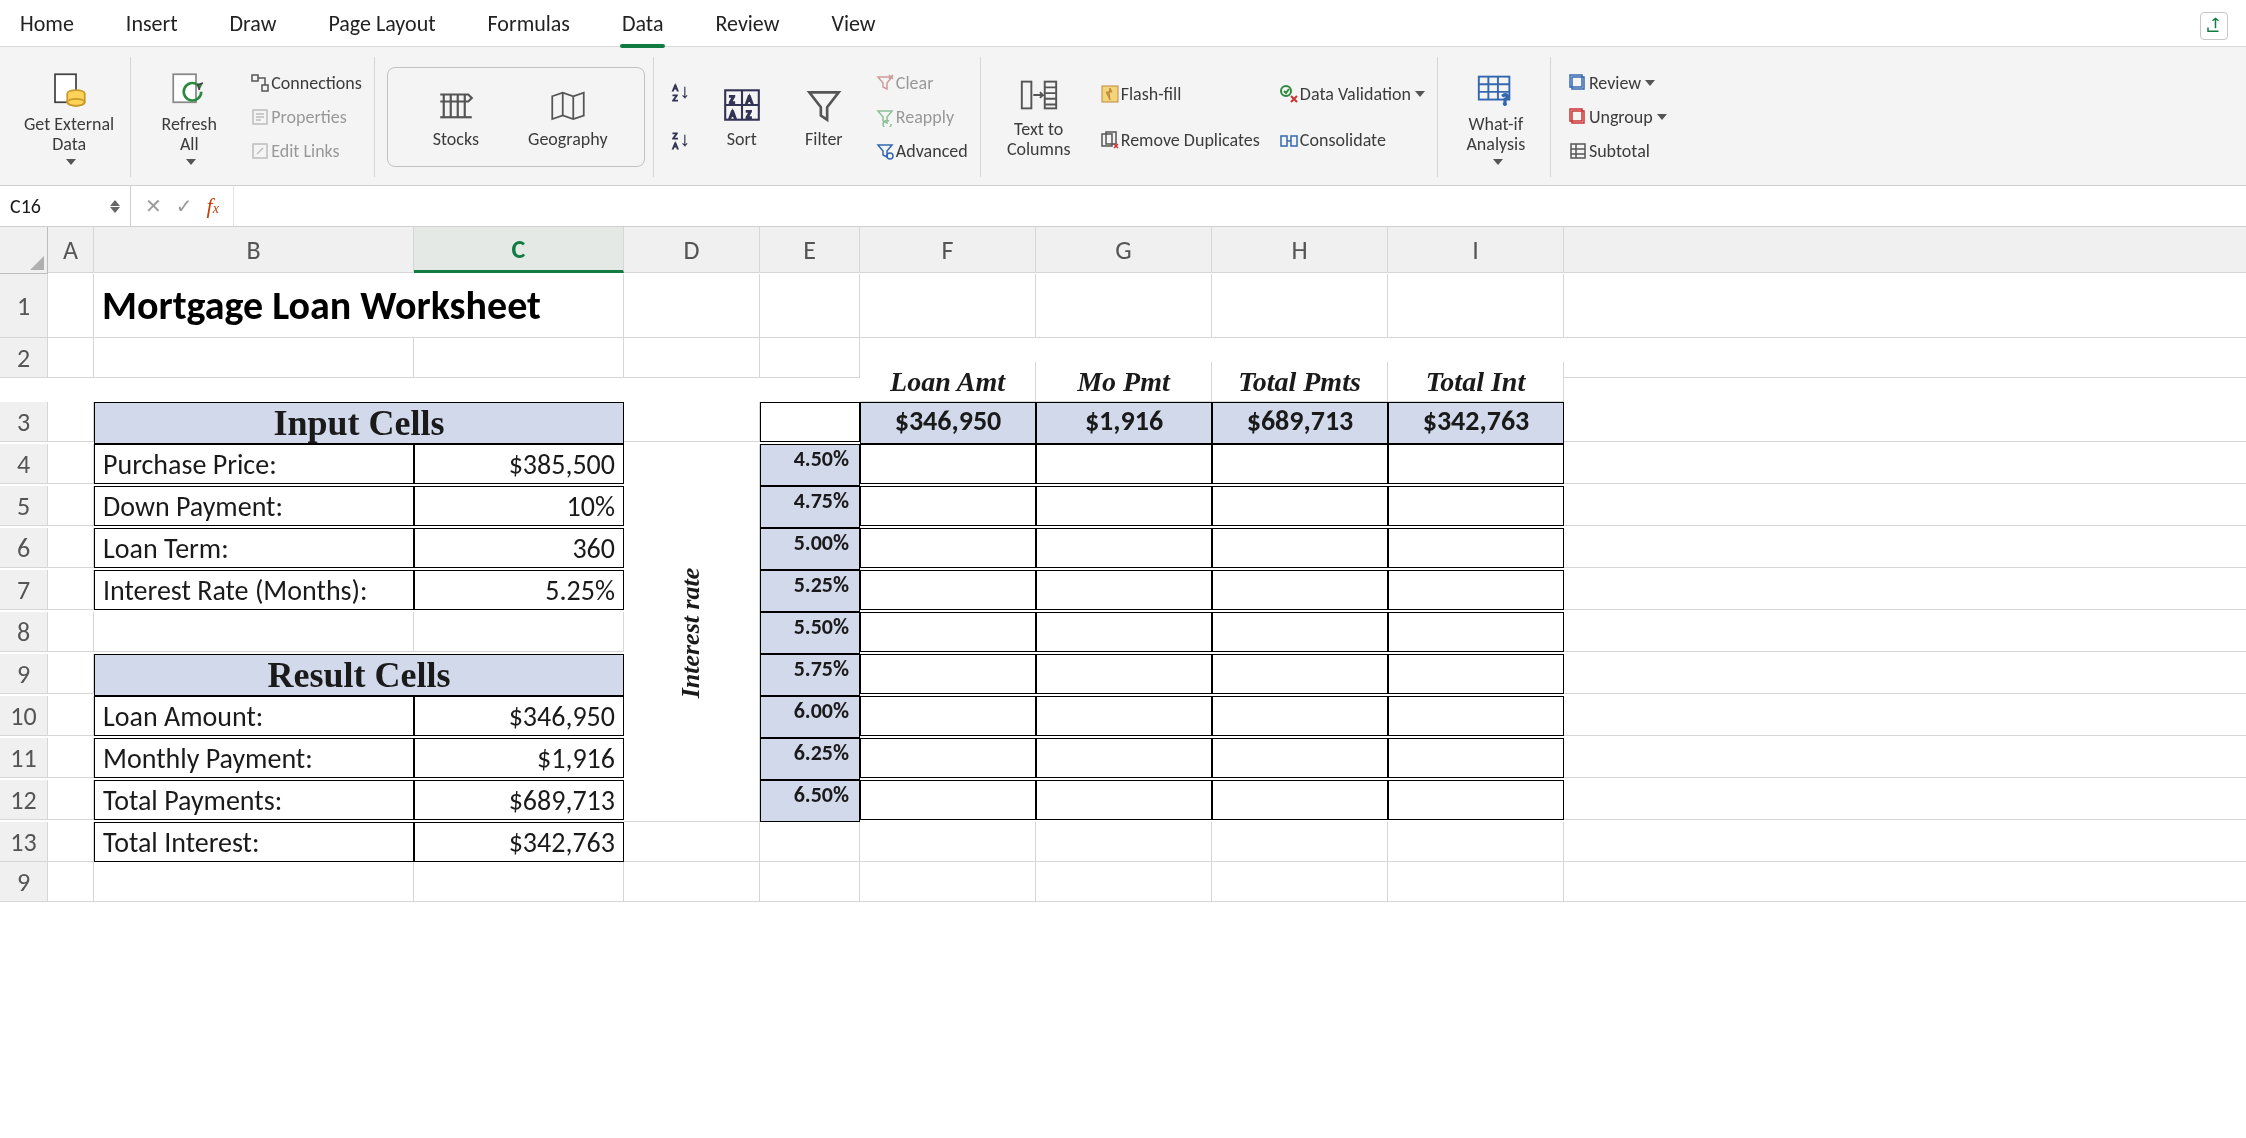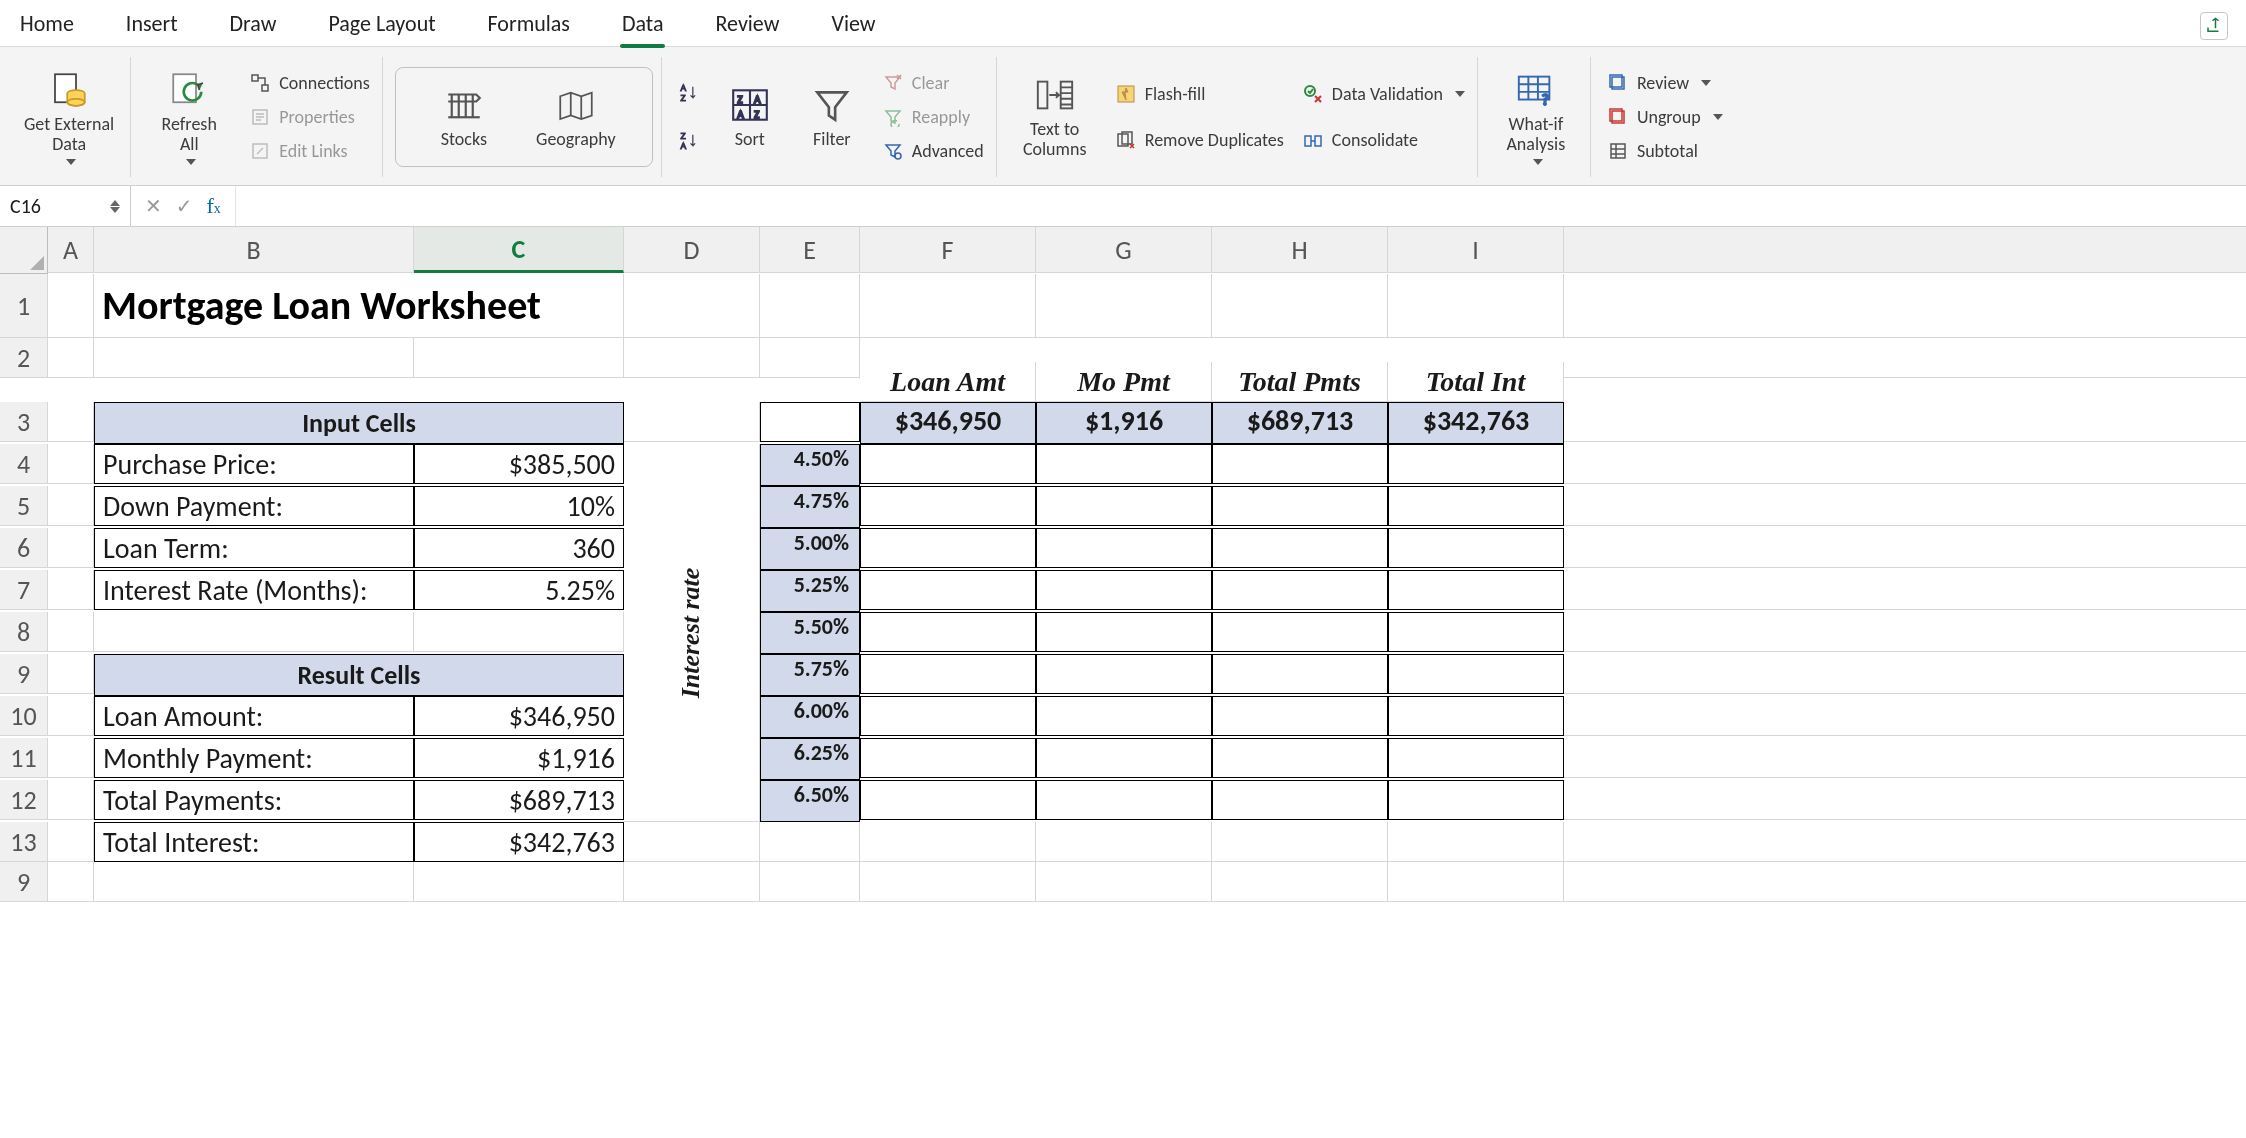--- a/index.html
+++ b/index.html
@@ -82,21 +82,21 @@
     text-align: center;
     min-width: 76px;
   }
   .bigbtn .ico { width: 42px; height: 42px; display:flex; align-items:center; justify-content:center; }
   .bigbtn .ico svg { width: 42px; height: 42px; }
   .bigbtn .lbl { font-size: 18px; line-height: 1.1; }
 
   .smallbtn {
     display: flex;
     align-items: center;
-    gap: 8px;
+    gap: 0;
     padding: 2px 4px;
     cursor: pointer;
     white-space: nowrap;
   }
   .smallbtn .ico { width:22px; height:22px; display:flex; align-items:center; justify-content:center;}
   .smallbtn .ico svg { width:20px; height:20px; }
   .smallcol {
     display: flex;
     flex-direction: column;
     gap: 8px;
@@ -143,21 +143,21 @@
     width:0;height:0;
     border-left:5px solid transparent; border-right:5px solid transparent;
   }
   .spin-up { border-bottom:6px solid #666; }
   .spin-dn { border-top:6px solid #666; }
   .fb-btns {
     display:flex; gap:14px; padding: 0 14px; align-items:center;
     border-right:1px solid #e3e3e3; height:100%;
     color:#9b9b9b;
   }
-  .fb-fx { font-family: "Times New Roman", serif; color:#0369a1; font-size:22px; }
+  .fb-fx { font-style: italic; font-family: "Times New Roman", serif; color:#c2410c; font-size:22px; }
   .fb-input { flex:1; padding:0 8px; height:100%; display:flex; align-items:center; }
 
   
   .grid-wrap {
     display: grid;
     grid-template-columns: 48px 46px 320px 210px 136px 100px 176px 176px 176px 176px 1fr;
     font-size: 26px;
   }
   .hdr-cell, .rowhdr, .cell {
     border-right: 1px solid #d6d6d6;
@@ -210,21 +210,22 @@
     font-weight: 800;
     font-size: 40px;
     color:#000;
     white-space: nowrap;
   }
   .hdr-blue {
     background:#d1d9ea;
     border:1px solid #000;
     font-weight:700;
     display:flex; justify-content:center; align-items:center;
-    font-size:26px;
+    font-size:36px;
+    font-family:Liberation Serif, serif;
   }
   .tbl-b {
     border:1px solid #000;
     font-size:28px;
   }
   .right { justify-content: flex-end; }
 
   .col-head-ital {
     font-family: "Times New Roman", serif;
     font-style: italic;

